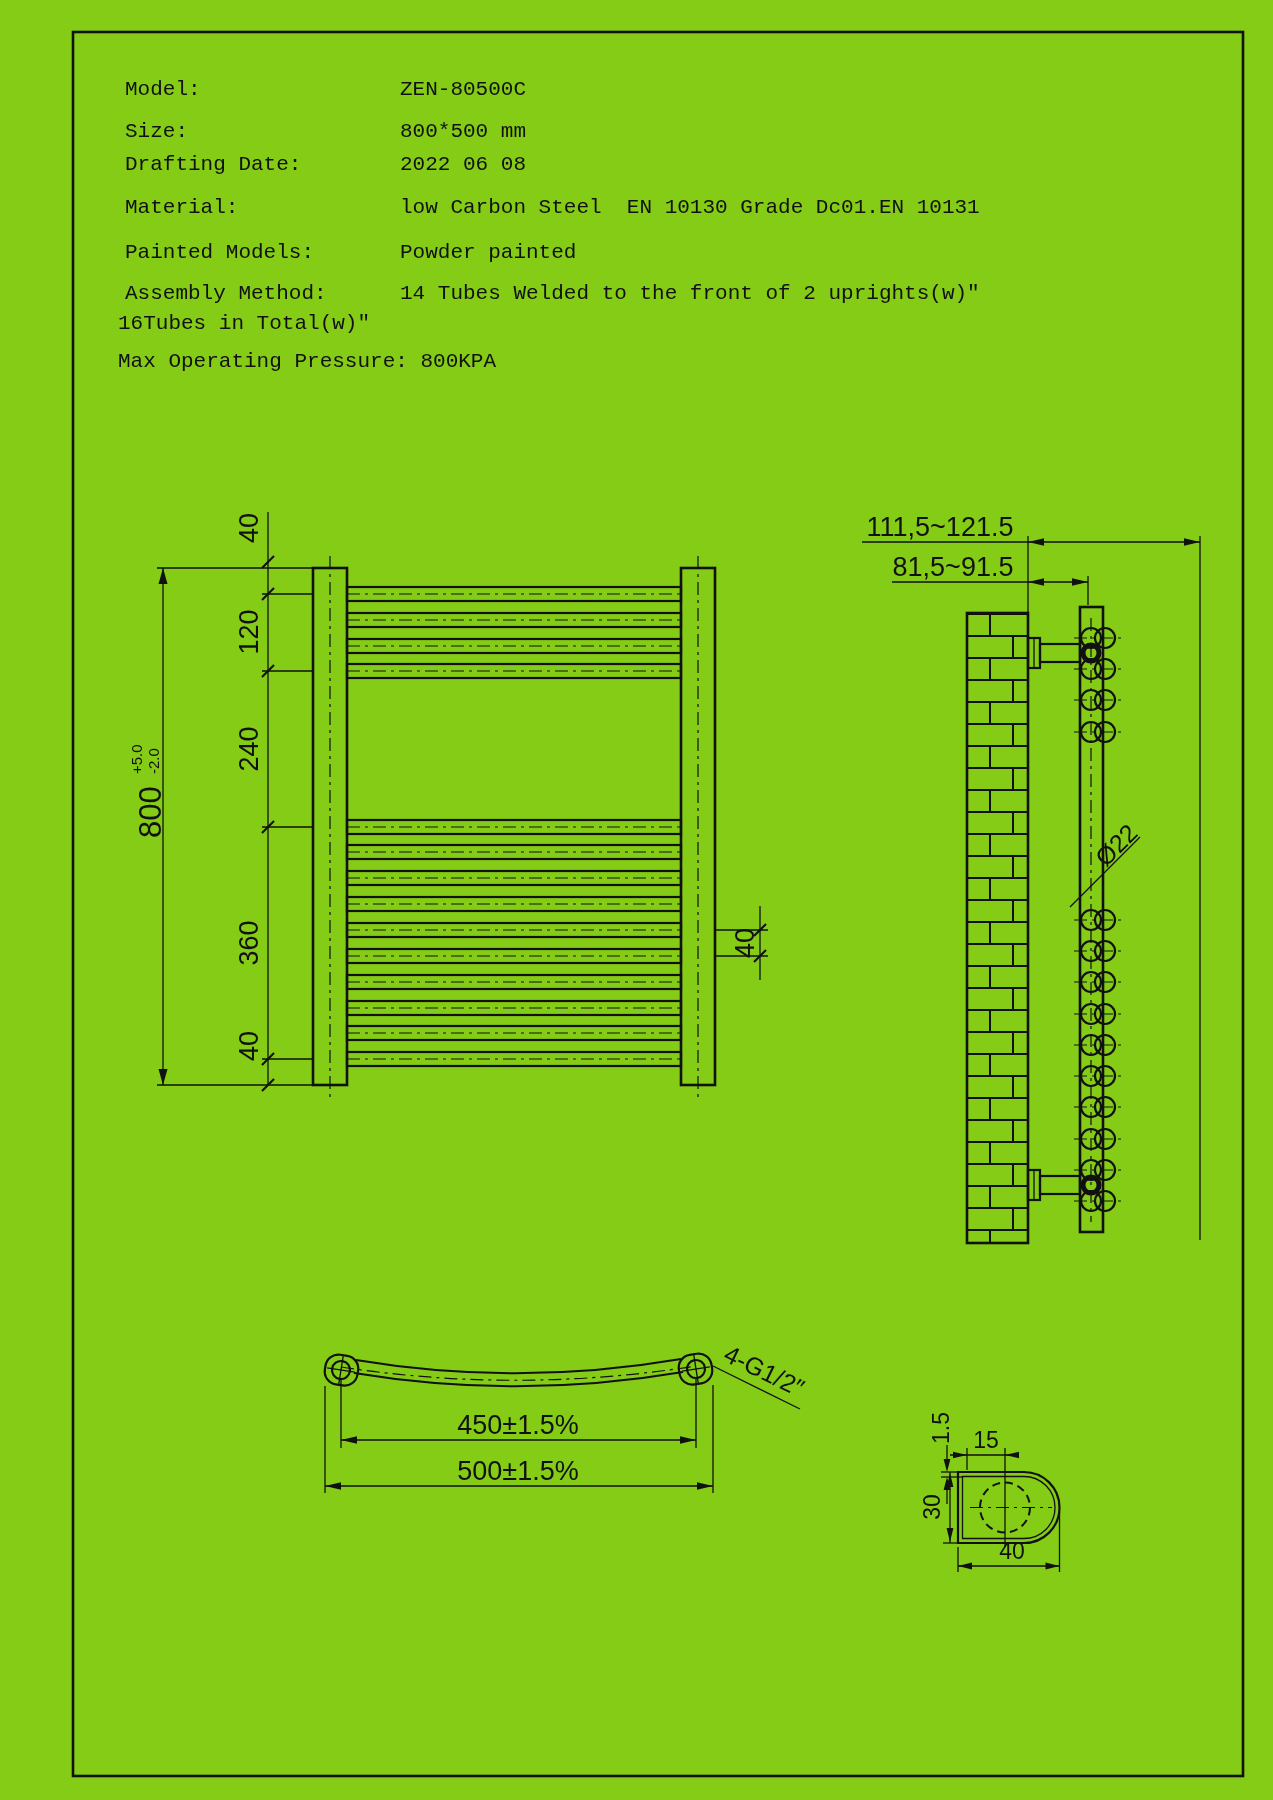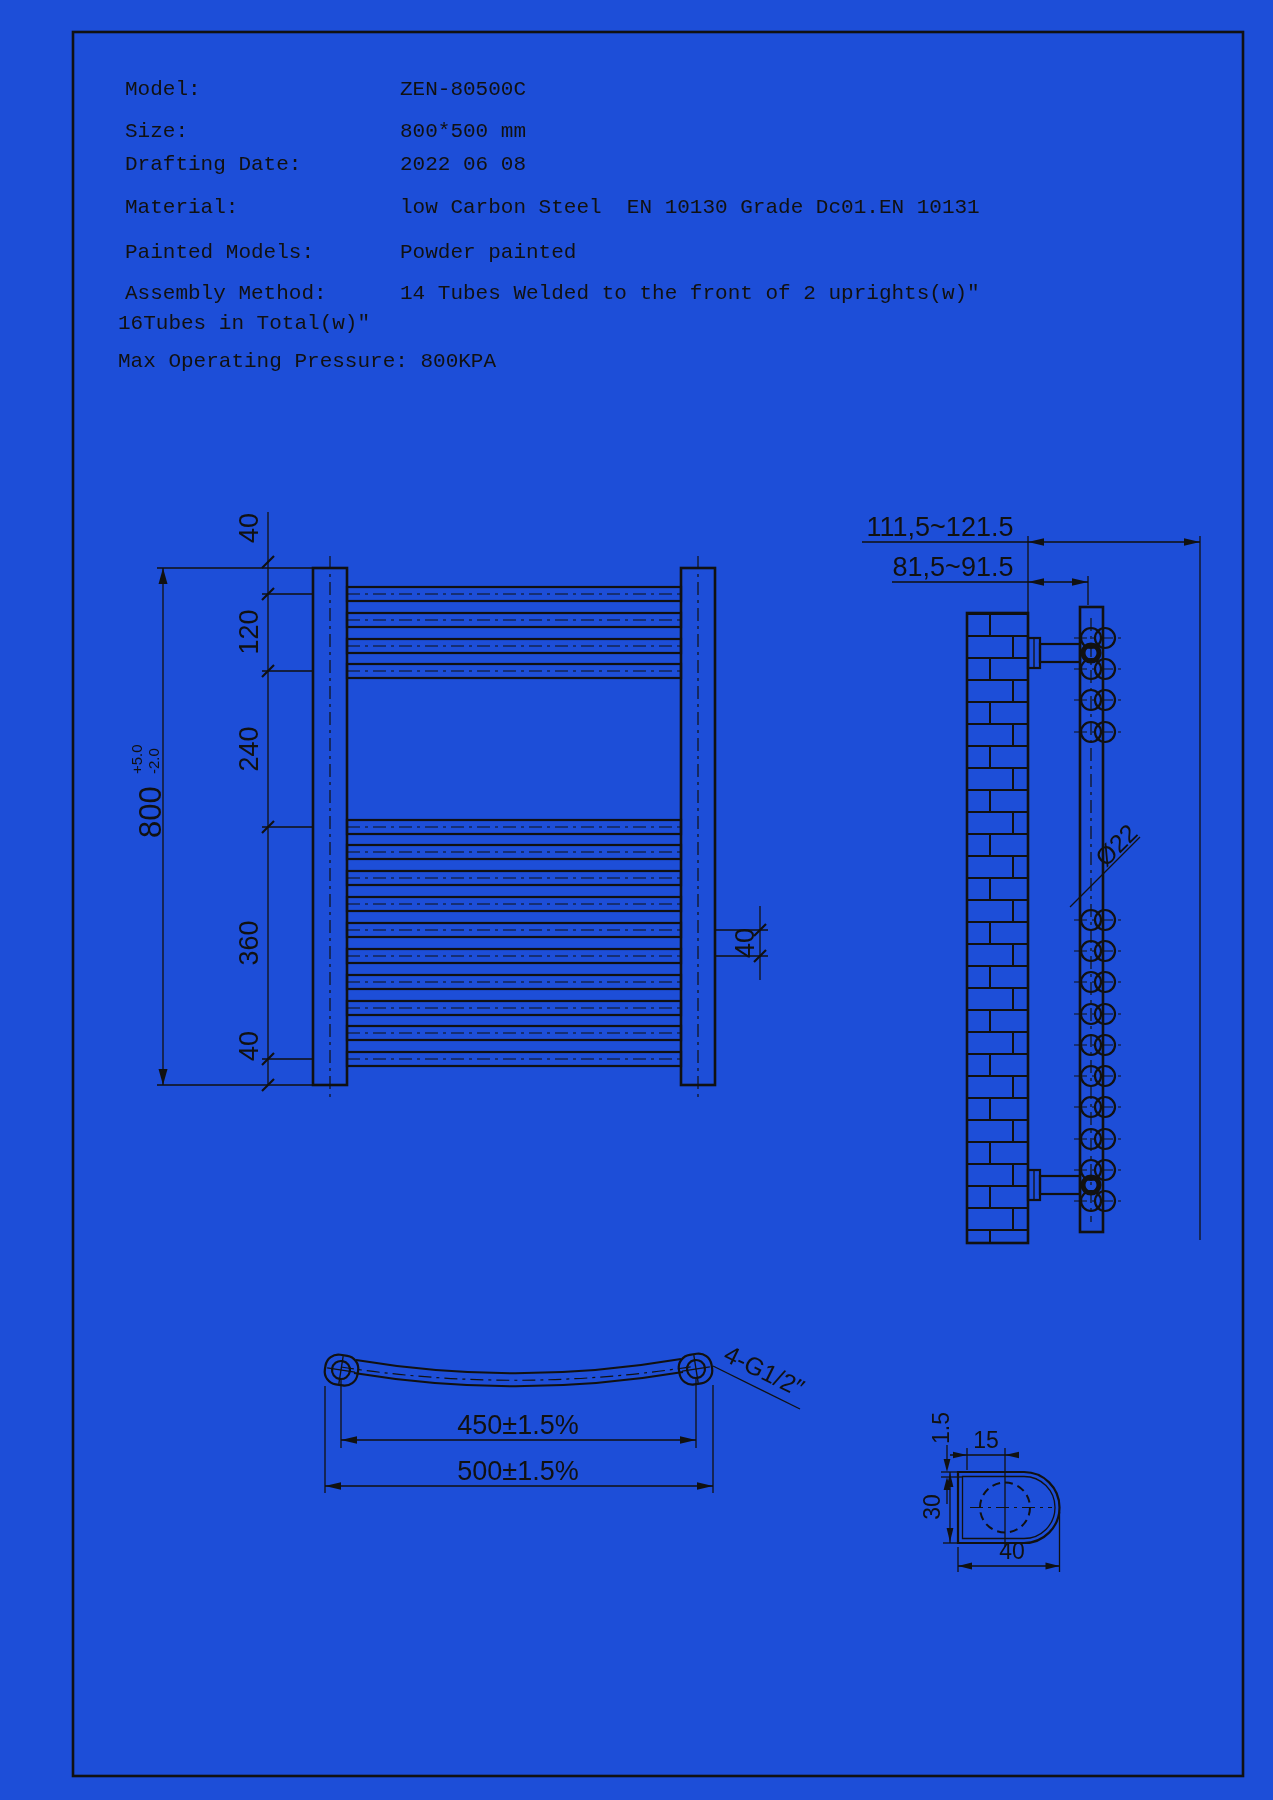--- a/index.html
+++ b/index.html
@@ -1,16 +1,16 @@
 <!DOCTYPE html>
 <html><head>
 <meta charset="utf-8">
 <style>
   html,body { margin:0; padding:0; background:#ffffff; }
-  .page { position:relative; width:1273px; height:1800px; background:#1d4ed8; overflow:hidden; }
+  .page { position:relative; width:1273px; height:1800px; background:#84cc16; overflow:hidden; }
   svg text { font-family:"Liberation Sans", sans-serif; fill:#111; white-space:pre; }
   .spec  { font-family:"Liberation Mono", monospace; font-size:21px; }
   .dim   { font-size:27px; }
   .dim-s { font-size:23px; }
   .tol   { font-size:15px; }
   .big   { font-size:31px; }
   .lbl   { font-size:25px; }
   .ol    { stroke:#111; stroke-width:2.6; fill:none; stroke-linecap:square; }
   .ol2   { stroke:#111; stroke-width:2.2; fill:none; }
   .thin  { stroke:#111; stroke-width:1.3; fill:none; }

